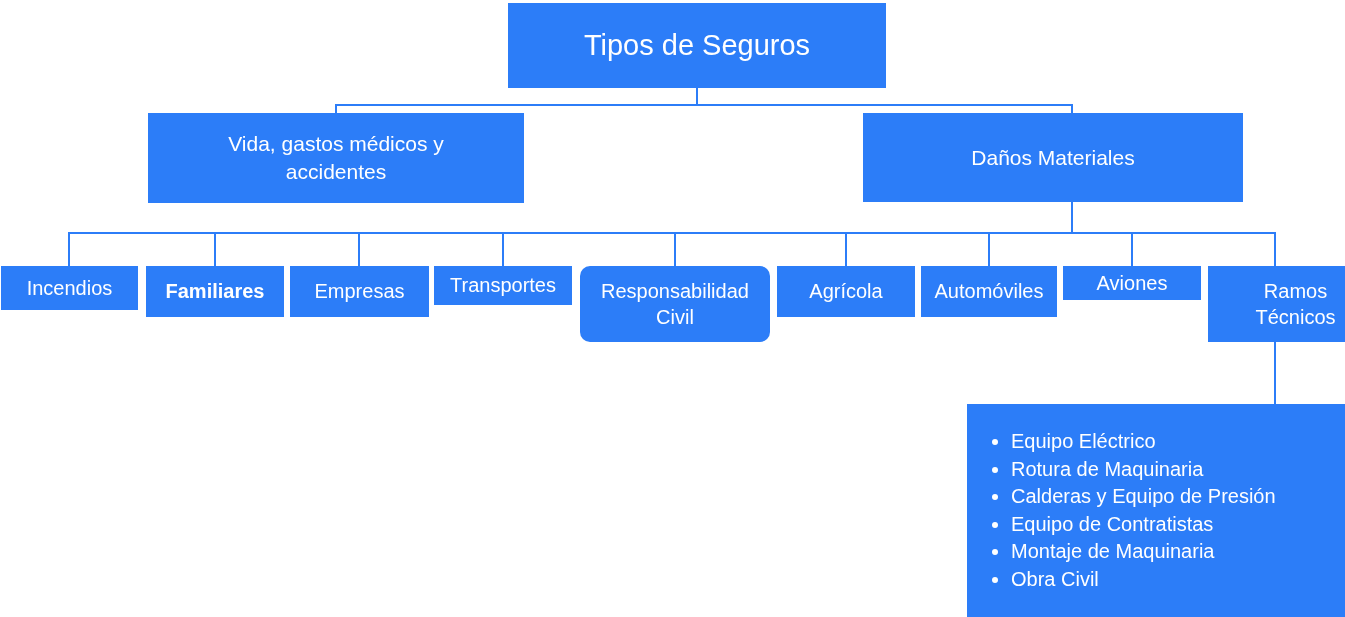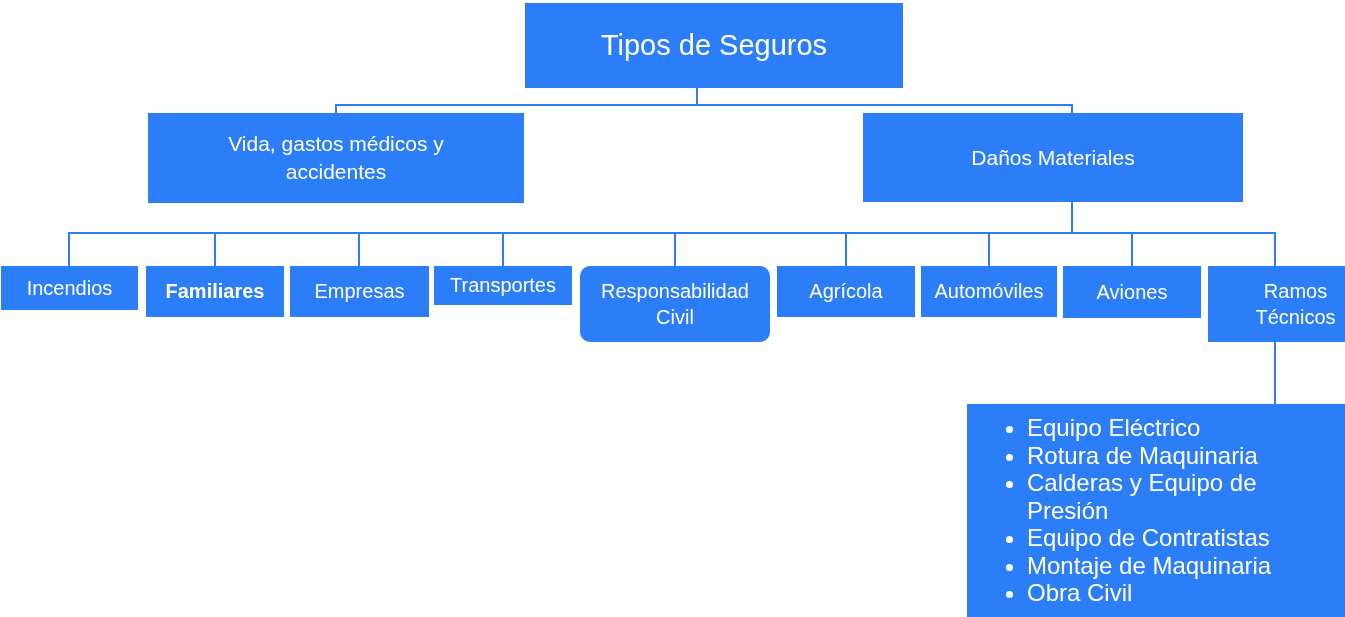--- a/index.html
+++ b/index.html
@@ -37,24 +37,24 @@
   }
   .list-node {
     position: absolute;
     background: #2C7DF8;
     color: #FFFFFF;
     box-sizing: border-box;
     display: flex;
     align-items: center;
   }
   .list-node ul {
-    margin: 16px;
+    margin: 0;
     padding: 0 10px 0 44px;
     list-style: disc outside;
-    font-size: 24px;
+    font-size: 20px;
     line-height: 27.5px;
     text-align: left;
   }
 </style>
 </head>
 <body>
 
 <div class="canvas">
 
   <div class="connector" style="left:696px; top:88px;  width:2px;   height:18px;"></div>
@@ -69,21 +69,21 @@
   <div class="connector" style="left:358px; top:232px; width:2px; height:34px;"></div>
   <div class="connector" style="left:502px; top:232px; width:2px; height:34px;"></div>
   <div class="connector" style="left:674px; top:232px; width:2px; height:34px;"></div>
   <div class="connector" style="left:845px; top:232px; width:2px; height:34px;"></div>
   <div class="connector" style="left:988px; top:232px; width:2px; height:34px;"></div>
   <div class="connector" style="left:1131px;top:232px; width:2px; height:34px;"></div>
   <div class="connector" style="left:1274px;top:232px; width:2px; height:34px;"></div>
 
   <div class="connector" style="left:1274px;top:342px; width:2px; height:62px;"></div>
 
-  <div class="node node--title" style="left:508px; top:3px; width:378px; height:85px;margin-left:17px;">
+  <div class="node node--title" style="left:508px; top:3px; width:378px; height:85px;">
     <span class="node-label">Tipos de Seguros</span>
   </div>
 
   <div class="node node--l2 node--vida" style="left:148px; top:113px; width:376px; height:90px;">
     <span class="node-label">Vida, gastos médicos y accidentes</span>
   </div>
   <div class="node node--l2" style="left:863px; top:113px; width:380px; height:89px;">
     <span class="node-label">Daños Materiales</span>
   </div>
 
@@ -101,21 +101,21 @@
   </div>
   <div class="node node--l3" style="left:580px;  top:266px; width:190px; height:76px;border-radius:10px;">
     <span class="node-label">Responsabilidad Civil</span>
   </div>
   <div class="node node--l3" style="left:777px;  top:266px; width:138px; height:51px;">
     <span class="node-label">Agrícola</span>
   </div>
   <div class="node node--l3" style="left:921px;  top:266px; width:136px; height:51px;">
     <span class="node-label">Automóviles</span>
   </div>
-  <div class="node node--l3" style="left:1063px; top:266px; width:138px; height:52px;">
+  <div class="node node--l3" style="left:1063px; top:266px; width:138px; height:34px;">
     <span class="node-label">Aviones</span>
   </div>
   <div class="node node--l3" style="left:1208px; top:266px; width:137px; height:76px;padding-left:44px;">
     <span class="node-label">Ramos Técnicos</span>
   </div>
 
   <div class="list-node" style="left:967px; top:404px; width:378px; height:213px;">
     <ul>
       <li>Equipo Eléctrico</li>
       <li>Rotura de Maquinaria</li>

